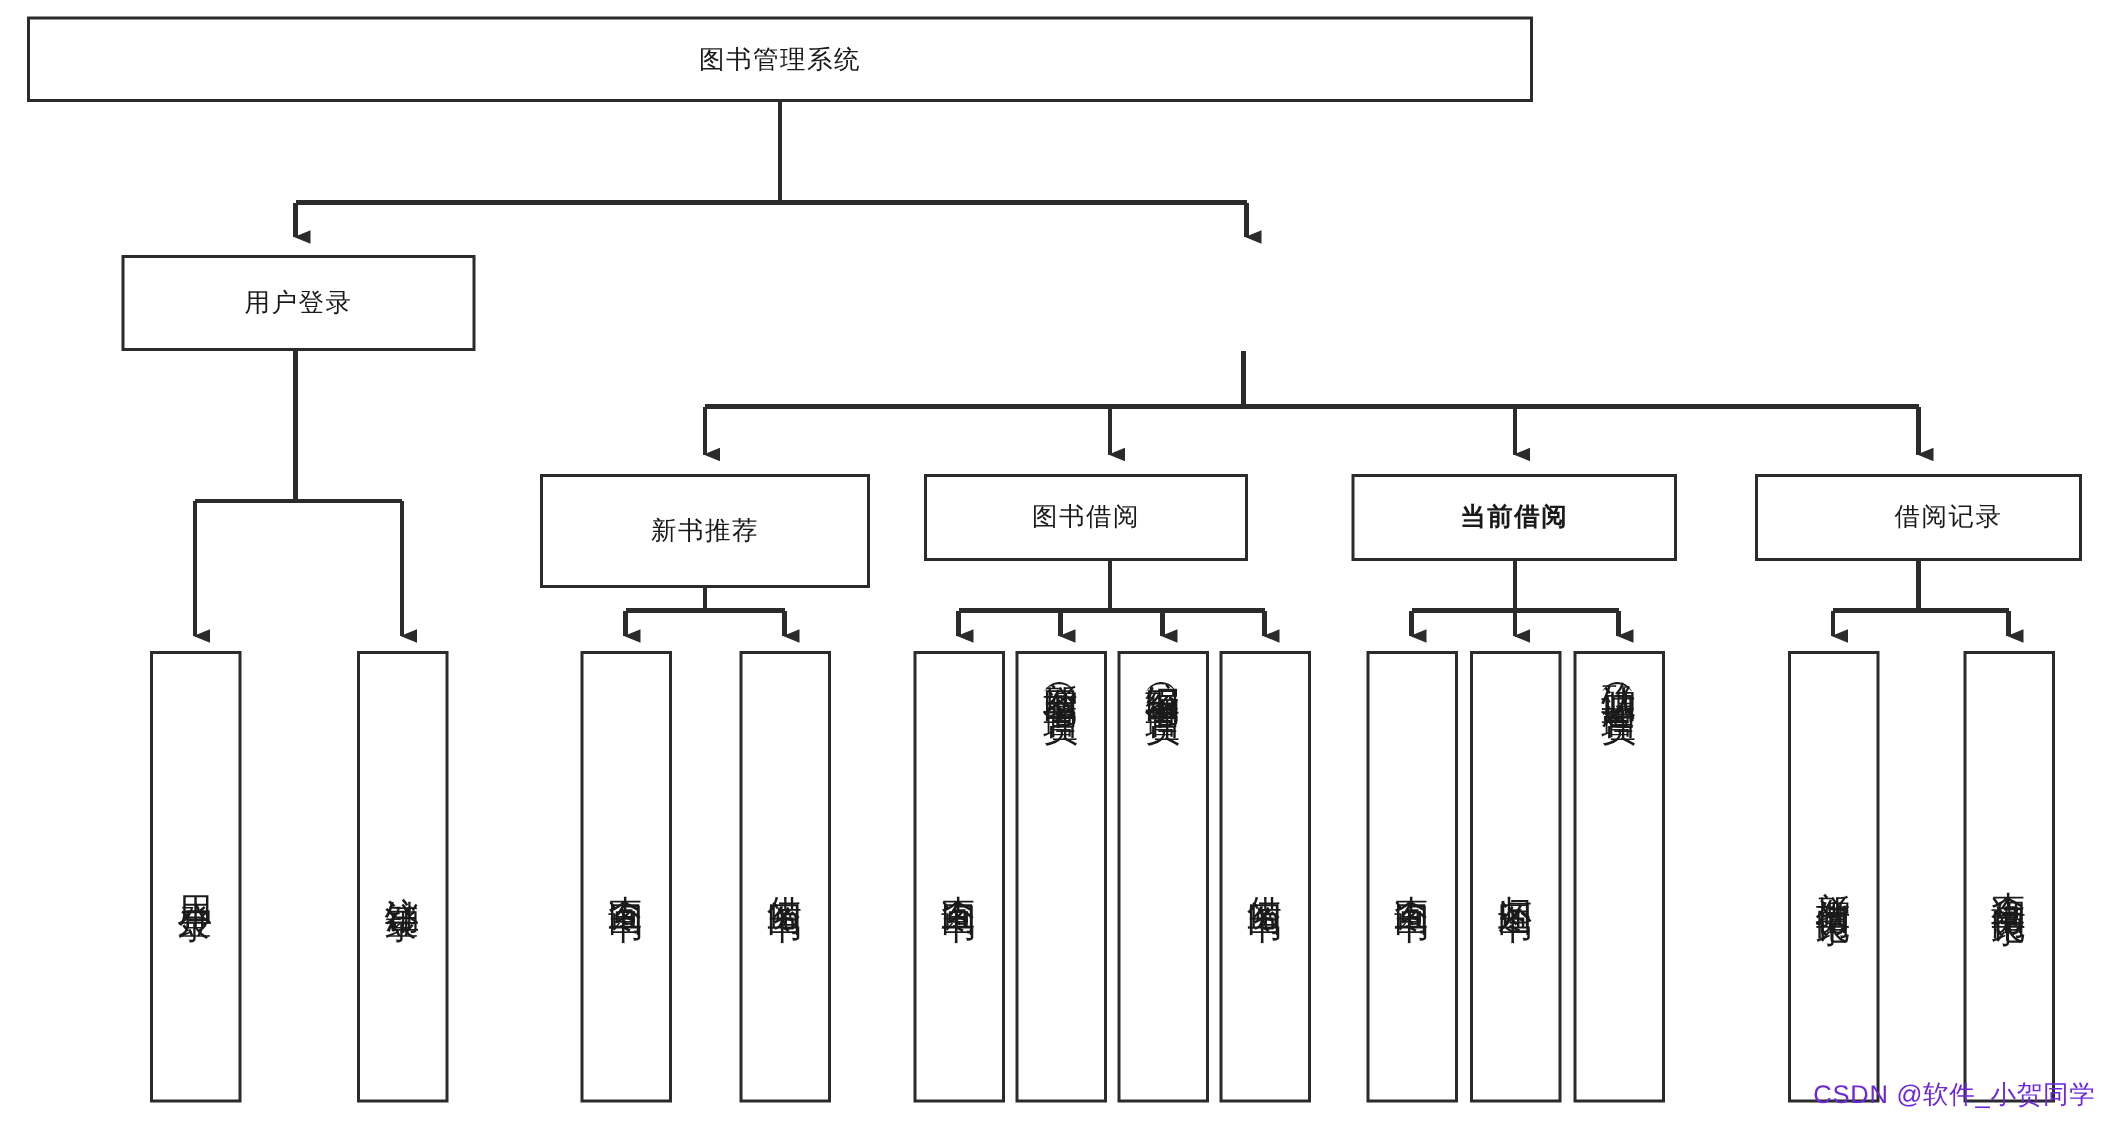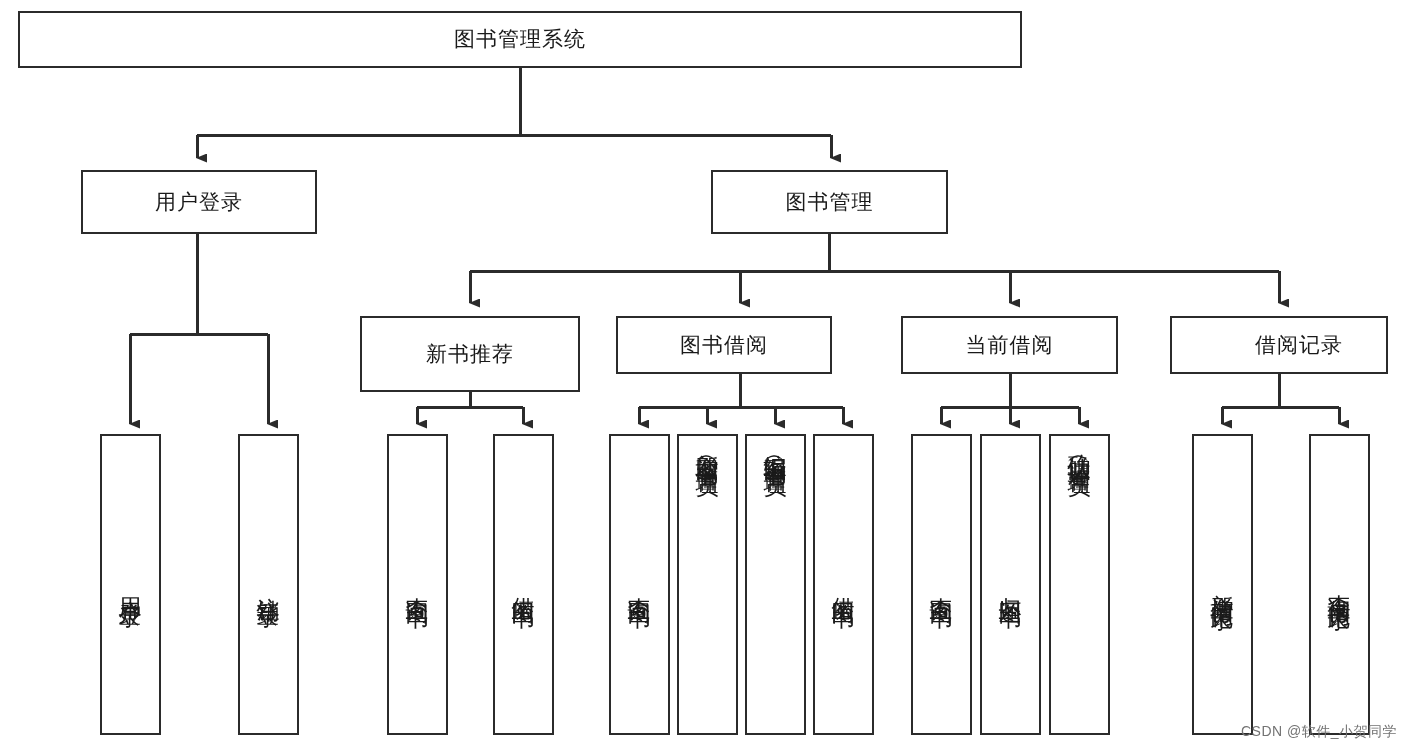--- a/index.html
+++ b/index.html
@@ -16,21 +16,21 @@
     position:absolute;
     box-sizing:border-box;
     background:#ffffff;
     border:2px solid #2b2b2b;
     display:flex;
     align-items:center;
     justify-content:center;
     color:#1a1a1a;
   }
   .node .label{
-    font-size:21px;
+    font-size:17px;
     line-height:1.15;
     letter-spacing:1px;
     white-space:nowrap;
     color:#1a1a1a;
   }
   
   .node.leaf{
     align-items:center;
     justify-content:center;
   }
@@ -43,22 +43,22 @@
     white-space:normal;
     max-height:100%;
   }
   .node.leaf.top .label{
     align-self:flex-start;
   }
   #watermark{
     position:absolute;
     right:8px;
     bottom:6px;
-    font-size:14px;
-    color:#737373;
+    font-size:17px;
+    color:#6d28d9;
     letter-spacing:0.5px;
     white-space:nowrap;
     pointer-events:none;
   }
 </style>
 </head>
 <body>
 
 <div id="diagram-root">
 
@@ -114,31 +114,28 @@
     </g>
   </svg>
 
   <div class="node" style="left:18px;top:11px;width:1004px;height:57px;">
     <span class="label">图书管理系统</span>
   </div>
 
   <div class="node" style="left:81px;top:170px;width:236px;height:64px;">
     <span class="label">用户登录</span>
   </div>
-  <div class="node" style="left:711px;top:170px;width:237px;height:64px;">
-    <span class="label">图书管理</span>
-  </div>
 
   <div class="node" style="left:360px;top:316px;width:220px;height:76px;">
     <span class="label">新书推荐</span>
   </div>
   <div class="node" style="left:616px;top:316px;width:216px;height:58px;">
     <span class="label">图书借阅</span>
   </div>
-  <div class="node" style="left:901px;top:316px;width:217px;height:58px;">
+  <div class="node" style="left:901px;top:316px;width:217px;height:58px;font-weight:bold;">
     <span class="label">当前借阅</span>
   </div>
   <div class="node" style="left:1170px;top:316px;width:218px;height:58px;padding-left:40px;">
     <span class="label">借阅记录</span>
   </div>
 
   <div class="node leaf" style="left:100px;top:434px;width:61px;height:301px;">
     <span class="label">用户登录</span>
   </div>
   <div class="node leaf" style="left:238px;top:434px;width:61px;height:301px;">

